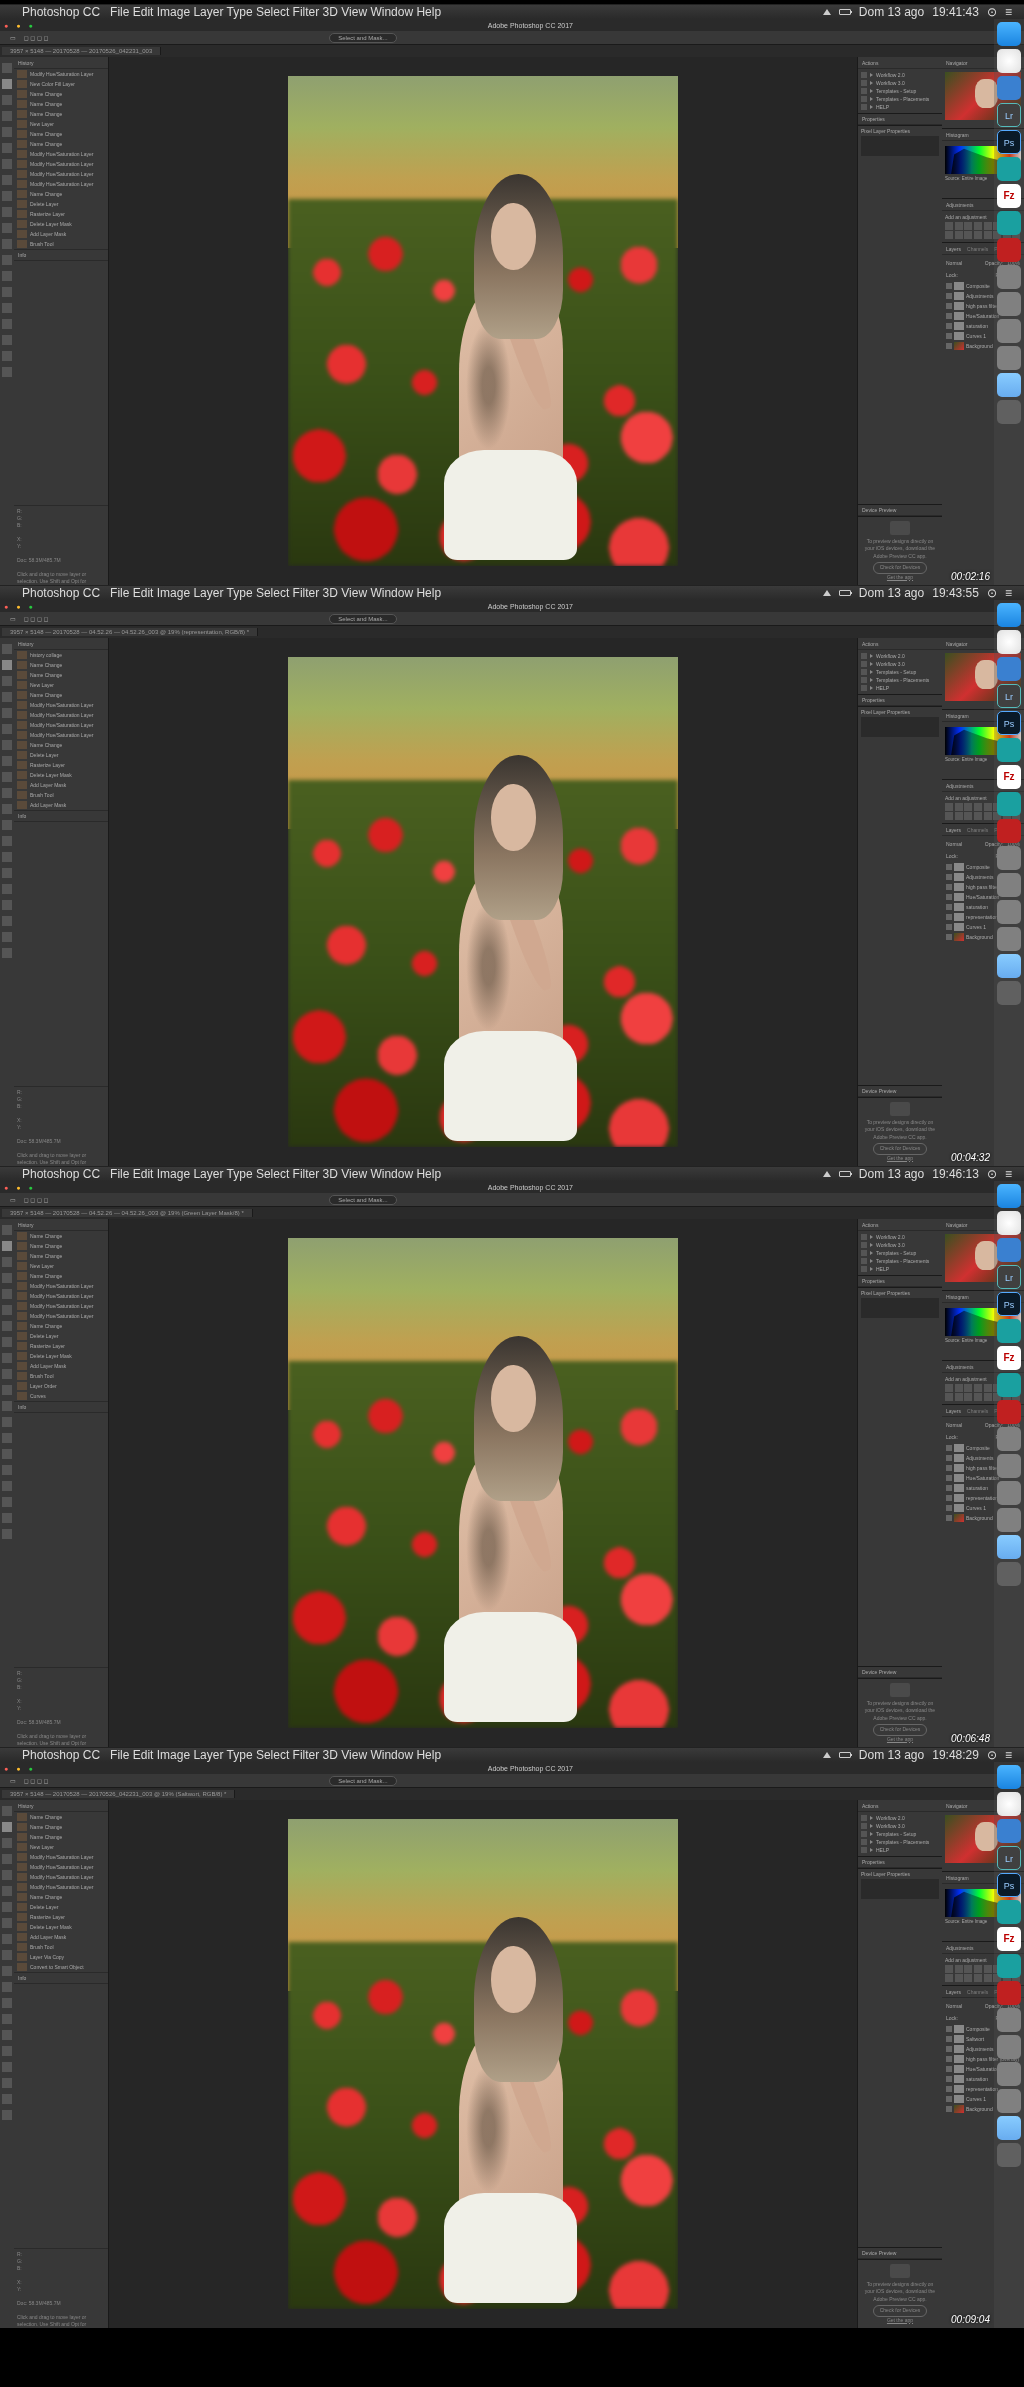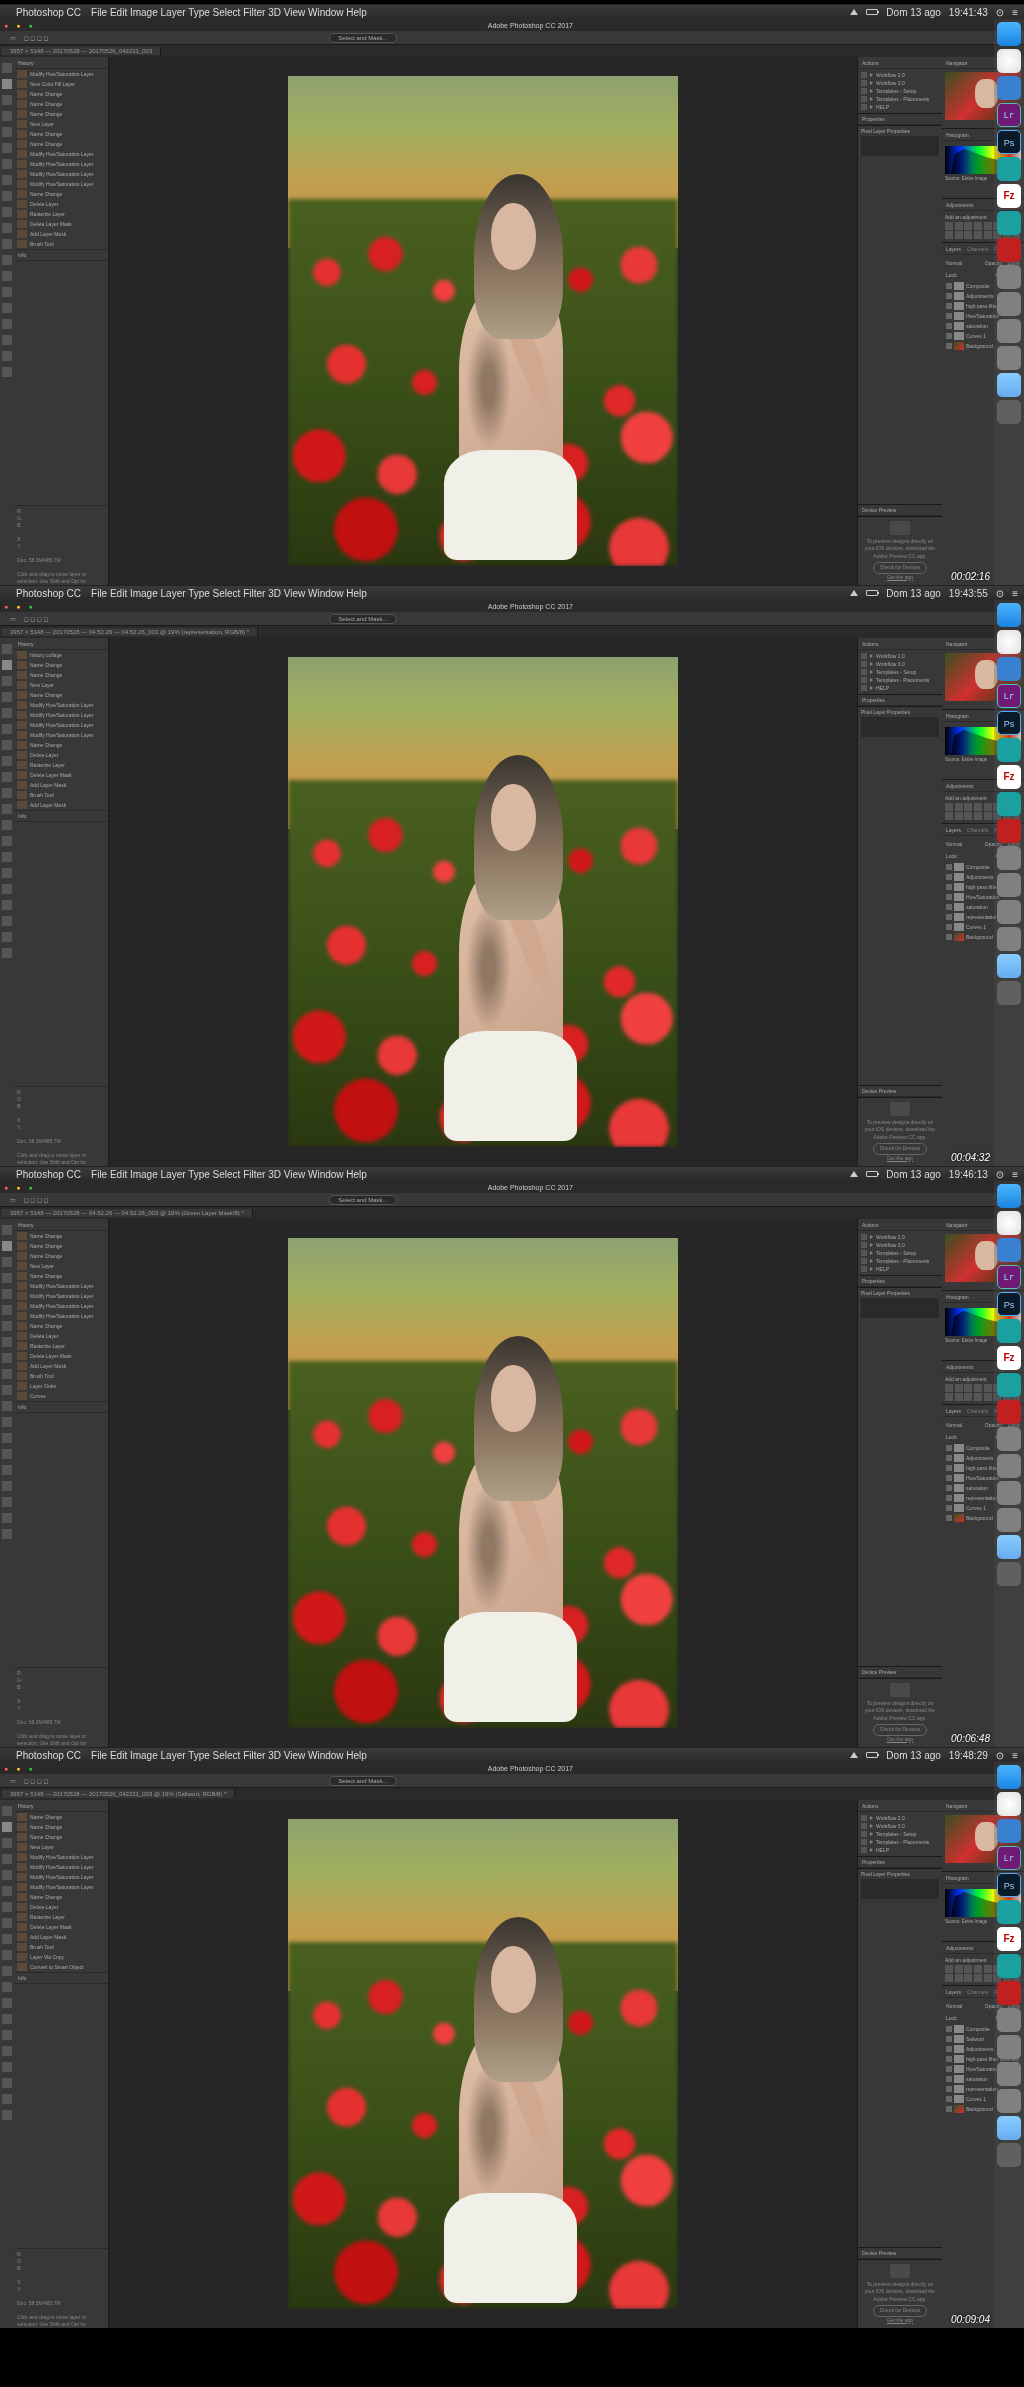--- a/index.html
+++ b/index.html
@@ -1,21 +1,21 @@
 <!DOCTYPE html>
 <html><head>
 <meta charset="utf-8">
 <style>
 * { margin: 0; padding: 0; box-sizing: border-box; }
 body { background: #000; font-family: Arial, sans-serif; color: #ccc; width: 1024px; }
 .header-info { background: #000; color: #fff; padding: 2px 5px; font-size: 12px; line-height: 1.4; }
 .header-info div { white-space: nowrap; }
 
 .frame { position: relative; height: 581px; border-top: 1px solid #222; }
-.mac-menubar { height: 14px; background: linear-gradient(#3a3a3a,#2a2a2a); display: flex; align-items: center; font-size: 10px; color: #ddd; padding: 0 6px; justify-content: space-between; }
+.mac-menubar { height: 14px; background: linear-gradient(#3a3a3a,#2a2a2a); display: flex; align-items: center; font-size: 12px; color: #ddd; padding: 0 12px; justify-content: space-between; }
 .mac-menubar .left { display: flex; gap: 10px; align-items: center; }
 .mac-menubar .apple { font-size: 10px; }
 .mac-menubar .right { display: flex; gap: 8px; align-items: center; }
 
 .ps-window { height: 566px; display: flex; flex-direction: column; background: #323232; }
 .ps-menubar { height: 12px; background: #2a2a2a; display: flex; align-items: center; padding: 0 4px; gap: 8px; font-size: 7px; color: #ccc; }
 .ps-options { height: 14px; background: #383838; border-bottom: 1px solid #1a1a1a; display: flex; align-items: center; padding: 0 10px; font-size: 6px; color: #aaa; gap: 8px; }
 .ps-options .pill { background: #2a2a2a; border: 1px solid #555; border-radius: 8px; padding: 1px 8px; }
 .ps-tabbar { height: 12px; background: #2a2a2a; display: flex; align-items: center; font-size: 6px; color: #999; padding: 0 2px; }
 .ps-tabbar .tab { background: #383838; padding: 1px 8px; border-right: 1px solid #1a1a1a; }
@@ -97,21 +97,21 @@
 .lrow { display: flex; align-items: center; gap: 2px; padding: 1px 2px; font-size: 5px; }
 .lrow .eye { width: 6px; height: 6px; background: #666; }
 .lrow .lth { width: 10px; height: 8px; background: #888; flex-shrink: 0; }
 .lrow.bg .lth { background: linear-gradient(135deg, #3a5020, #d03030); }
 
 .dock { position: absolute; right: 0; top: 14px; width: 30px; bottom: 0; display: flex; flex-direction: column; gap: 3px; padding: 3px; background: rgba(80,80,80,0.3); }
 .dock .dic { width: 24px; height: 24px; border-radius: 5px; flex-shrink: 0; }
 .d-finder { background: linear-gradient(#4ab4ff, #1a84e0); }
 .d-safari { background: radial-gradient(#fff, #e0e0e0); }
 .d-blue1 { background: #3a80d0; }
-.d-lr { background: #701a75; border: 1px solid #5bb; font-family: Liberation Mono, monospace; }
+.d-lr { background: #404040; border: 1px solid #5bb; }
 .d-ps { background: #0a1a28; border: 1px solid #5af; }
 .d-teal { background: #1aa0a0; }
 .d-fz { background: #fff; color:#b00; font-size:10px; font-weight:bold; text-align:center; line-height:24px; }
 .d-rec { background: #c02020; }
 .d-gray { background: #808080; }
 .d-folder { background: linear-gradient(#88ccff, #68acef); }
 .d-trash { background: #606060; }
 
 .timestamp { position: absolute; bottom: 3px; right: 34px; font-size: 10px; color: #ffffff; font-style: italic; text-shadow: 0 0 3px #000; }
 .wifi-ic { display:inline-block; width:0; height:0; border-left:4px solid transparent; border-right:4px solid transparent; border-bottom:6px solid #ccc; }

